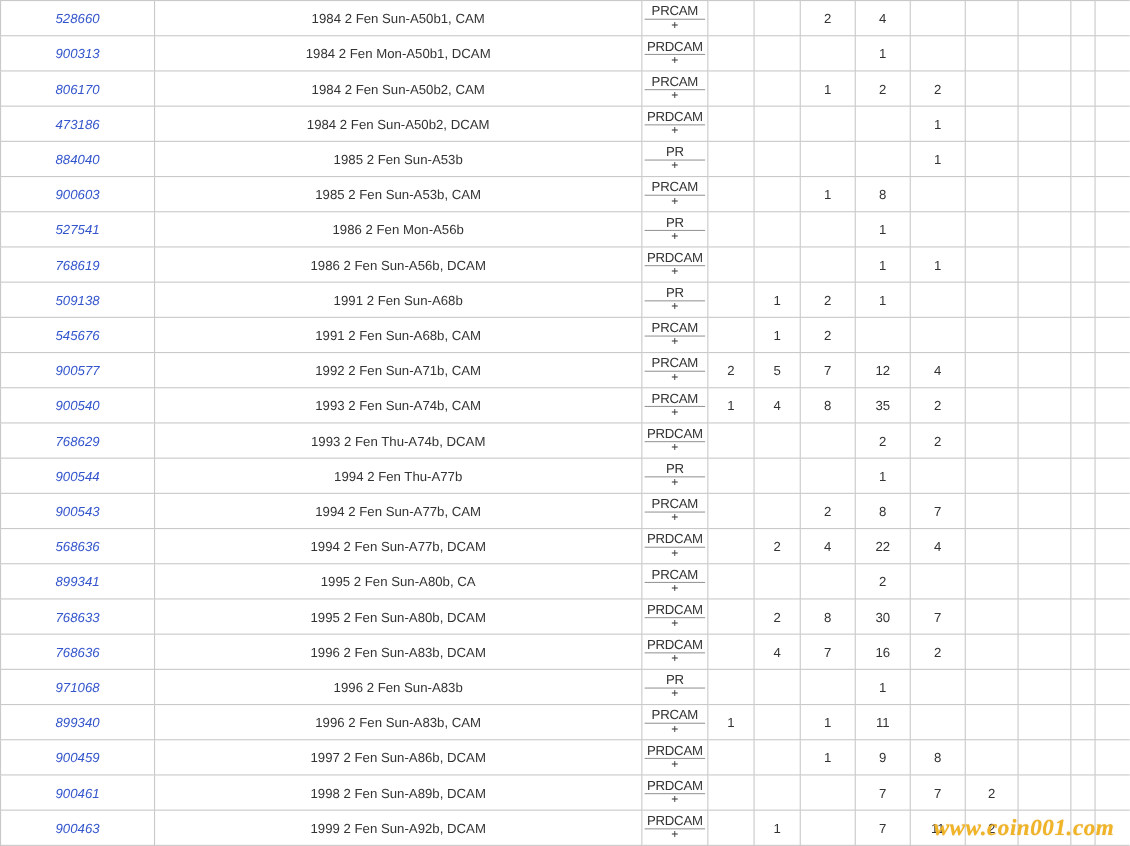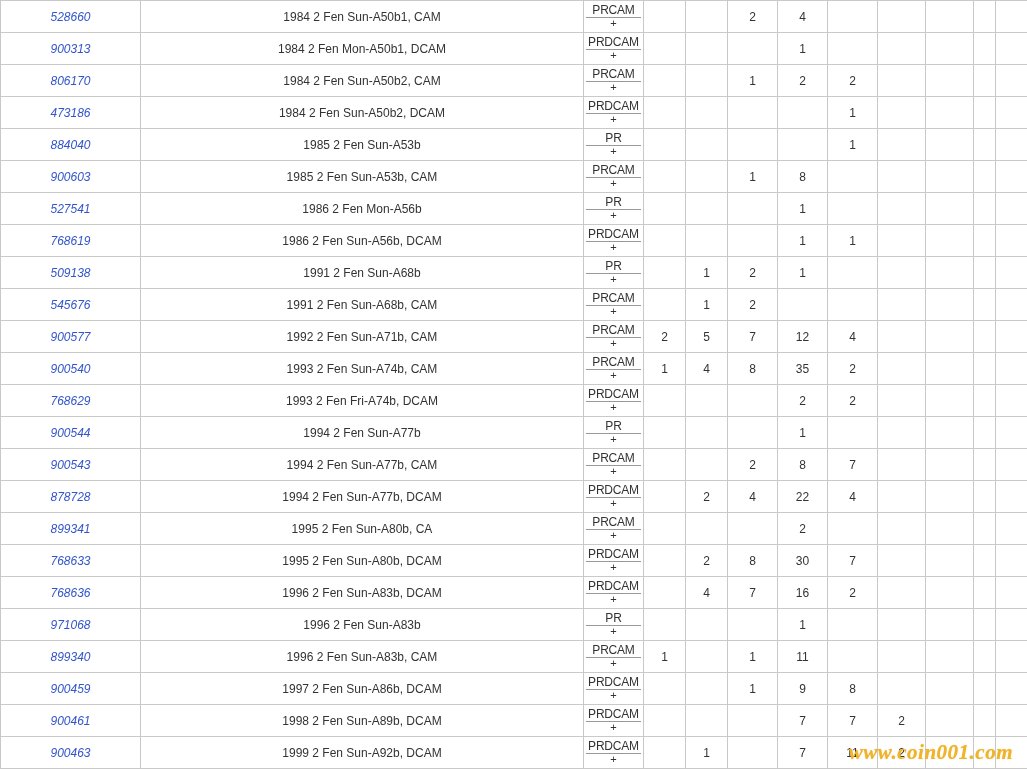--- a/index.html
+++ b/index.html
@@ -314,38 +314,38 @@
         <td class="num-cell">8</td>
         <td class="num-cell">35</td>
         <td class="num-cell">2</td>
         <td class="num-cell"></td>
         <td class="num-cell"></td>
         <td class="num-cell"></td>
         <td class="total-cell">39</td>
       </tr>
       <tr>
         <td class="id-cell"><a href="#">768629</a></td>
-        <td class="desc-cell">1993 2 Fen Fri-A74b, DCAM</td>
+        <td class="desc-cell">1993 2 Fen Thu-A74b, DCAM</td>
         <td class="grade-cell">
           <span class="grade-top">PRDCAM</span>
           <span class="grade-bot">+</span>
         </td>
         <td class="num-cell"></td>
         <td class="num-cell"></td>
         <td class="num-cell"></td>
         <td class="num-cell">2</td>
         <td class="num-cell">2</td>
         <td class="num-cell"></td>
         <td class="num-cell"></td>
         <td class="num-cell"></td>
         <td class="total-cell">4</td>
       </tr>
       <tr>
         <td class="id-cell"><a href="#">900544</a></td>
-        <td class="desc-cell">1994 2 Fen Sun-A77b</td>
+        <td class="desc-cell">1994 2 Fen Thu-A77b</td>
         <td class="grade-cell">
           <span class="grade-top">PR</span>
           <span class="grade-bot">+</span>
         </td>
         <td class="num-cell"></td>
         <td class="num-cell"></td>
         <td class="num-cell"></td>
         <td class="num-cell">1</td>
         <td class="num-cell"></td>
         <td class="num-cell"></td>
@@ -364,21 +364,21 @@
         <td class="num-cell"></td>
         <td class="num-cell">2</td>
         <td class="num-cell">8</td>
         <td class="num-cell">7</td>
         <td class="num-cell"></td>
         <td class="num-cell"></td>
         <td class="num-cell"></td>
         <td class="total-cell">17</td>
       </tr>
       <tr>
-        <td class="id-cell"><a href="#">878728</a></td>
+        <td class="id-cell"><a href="#">568636</a></td>
         <td class="desc-cell">1994 2 Fen Sun-A77b, DCAM</td>
         <td class="grade-cell">
           <span class="grade-top">PRDCAM</span>
           <span class="grade-bot">+</span>
         </td>
         <td class="num-cell"></td>
         <td class="num-cell">2</td>
         <td class="num-cell">4</td>
         <td class="num-cell">22</td>
         <td class="num-cell">4</td>

